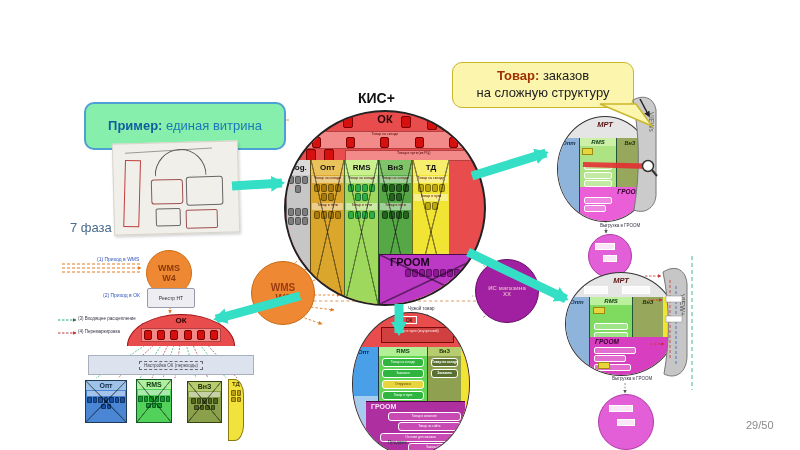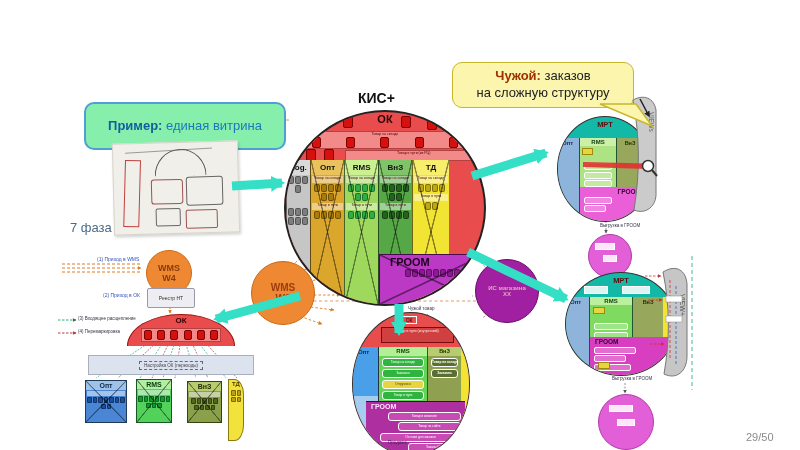--- a/index.html
+++ b/index.html
@@ -17,21 +17,21 @@
       text-align:center;line-height:1.3;z-index:2;}
   .co-ex{left:84px;top:102px;width:198px;height:44px;background:#86efac;border:2px solid #4E9FD4;
          font-size:13px;color:#1A78B8;}
   .co-ex b{color:#0F5E9E;}
   .co-lu{left:452px;top:62px;width:180px;height:44px;background:#FBF5AE;border:1.5px solid #C9B72B;
          font-size:13px;color:#222;}
   .co-lu b{color:#A03000;}
 
   .kis{left:358px;top:90px;font-size:14px;font-weight:600;z-index:2;}
   .phase{left:70px;top:220px;font-size:13px;color:#4A6B8A;z-index:2;}
-  .pagenum{left:746px;top:431px;font-size:11px;color:#8A8A8A;z-index:2;}
+  .pagenum{left:746px;top:419px;font-size:11px;color:#8A8A8A;z-index:2;}
 
   
   .sketch{left:113px;top:142px;width:124px;height:90px;background:#F1EFE9;border:1px solid #D8D5CC;
           box-shadow:1px 2px 3px rgba(0,0,0,.18);transform:rotate(-1.5deg);z-index:2;}
   .sk{position:absolute;box-sizing:border-box;}
   .sk-red{left:8%;top:18%;width:13%;height:74%;border:1.5px solid #C04040;transform:rotate(3deg);}
   .sk-dome{left:33%;top:7%;width:42%;height:30%;border:1.5px solid #555;border-bottom:none;
            border-radius:50% 50% 0 0/100% 100% 0 0;}
   .sk-b1{left:30%;top:40%;width:26%;height:28%;border:1.3px solid #A05050;border-radius:3px;}
   .sk-b2{left:58%;top:38%;width:30%;height:32%;border:1.3px solid #666;border-radius:3px;}
@@ -143,21 +143,21 @@
   .bm-vnz .pill{background:#5A7030;}
   .bm-strip{flex:1;background:#F2E433;}
   .bm-groom{position:absolute;left:13px;right:4px;top:88px;bottom:0;background:#AE2FA0;
             border-top:1px solid #500040;z-index:2;}
   .bm-groom .glbl{font-size:7px;font-weight:bold;color:#FFE6FB;padding:1px 0 0 5px;}
   .bm-groom .pill{background:#C84BB4;margin:1.5px 4px 1.5px auto;width:72%;}
   .bm-groom .pill:nth-child(3){width:62%;} .bm-groom .pill:nth-child(4){width:80%;}
   .bm-groom .pill:nth-child(5){width:52%;} .bm-groom .pill:nth-child(6){width:44%;}
 
   
-  .rc{border-radius:50%;overflow:hidden;border:1.5px solid #333;background:#14b8a6;}
+  .rc{border-radius:50%;overflow:hidden;border:1.5px solid #333;background:#e5e5e5;font-style:italic;}
   .rc-top{left:557px;top:116px;width:94px;height:104px;}
   .rc-bot{left:565px;top:272px;width:110px;height:102px;}
   .mrt{position:absolute;left:0;right:0;top:3px;text-align:center;font-size:7.5px;font-weight:bold;color:#5A1010;}
   .rc-cols{position:absolute;left:0;right:0;bottom:0;display:flex;}
   .rc-top .rc-cols{top:21px;} .rc-bot .rc-cols{top:24px;}
   .rcol-opt{background:#8FB4DC;font-size:6px;font-weight:bold;color:#16304E;
             padding:2px 0 0 4px;box-sizing:border-box;border-right:1px solid #345;}
   .rc-top .rcol-opt{width:22px;} .rc-bot .rcol-opt{width:24px;}
   .rcol-rms{background:#AEE383;position:relative;border-right:1px solid #253;}
   .rc-top .rcol-rms{width:36px;} .rc-bot .rcol-rms{width:42px;background:#7EDB60;}
@@ -245,21 +245,21 @@
     </g>
     <path d="M692,256 L692,390" stroke="#30B090" stroke-width="0.9" fill="none" stroke-dasharray="4,3"></path>
   </svg>
 
 
   <div class="abs co co-ex">
     <div><b>Пример:</b><span> единая витрина</span></div>
   </div>
 
   <div class="abs co co-lu">
-    <div><b>Чужой:</b><span> заказов</span></div>
+    <div><b>Товар:</b><span> заказов</span></div>
     <div>на сложную структуру</div>
   </div>
 
   <div class="abs kis">КИС+</div>
   <div class="abs phase">7 фаза</div>
   <div class="abs pagenum">29/50</div>
 
   <div class="abs sketch diag">
     <div class="sk sk-l1"></div>
     <div class="sk sk-red"></div>

